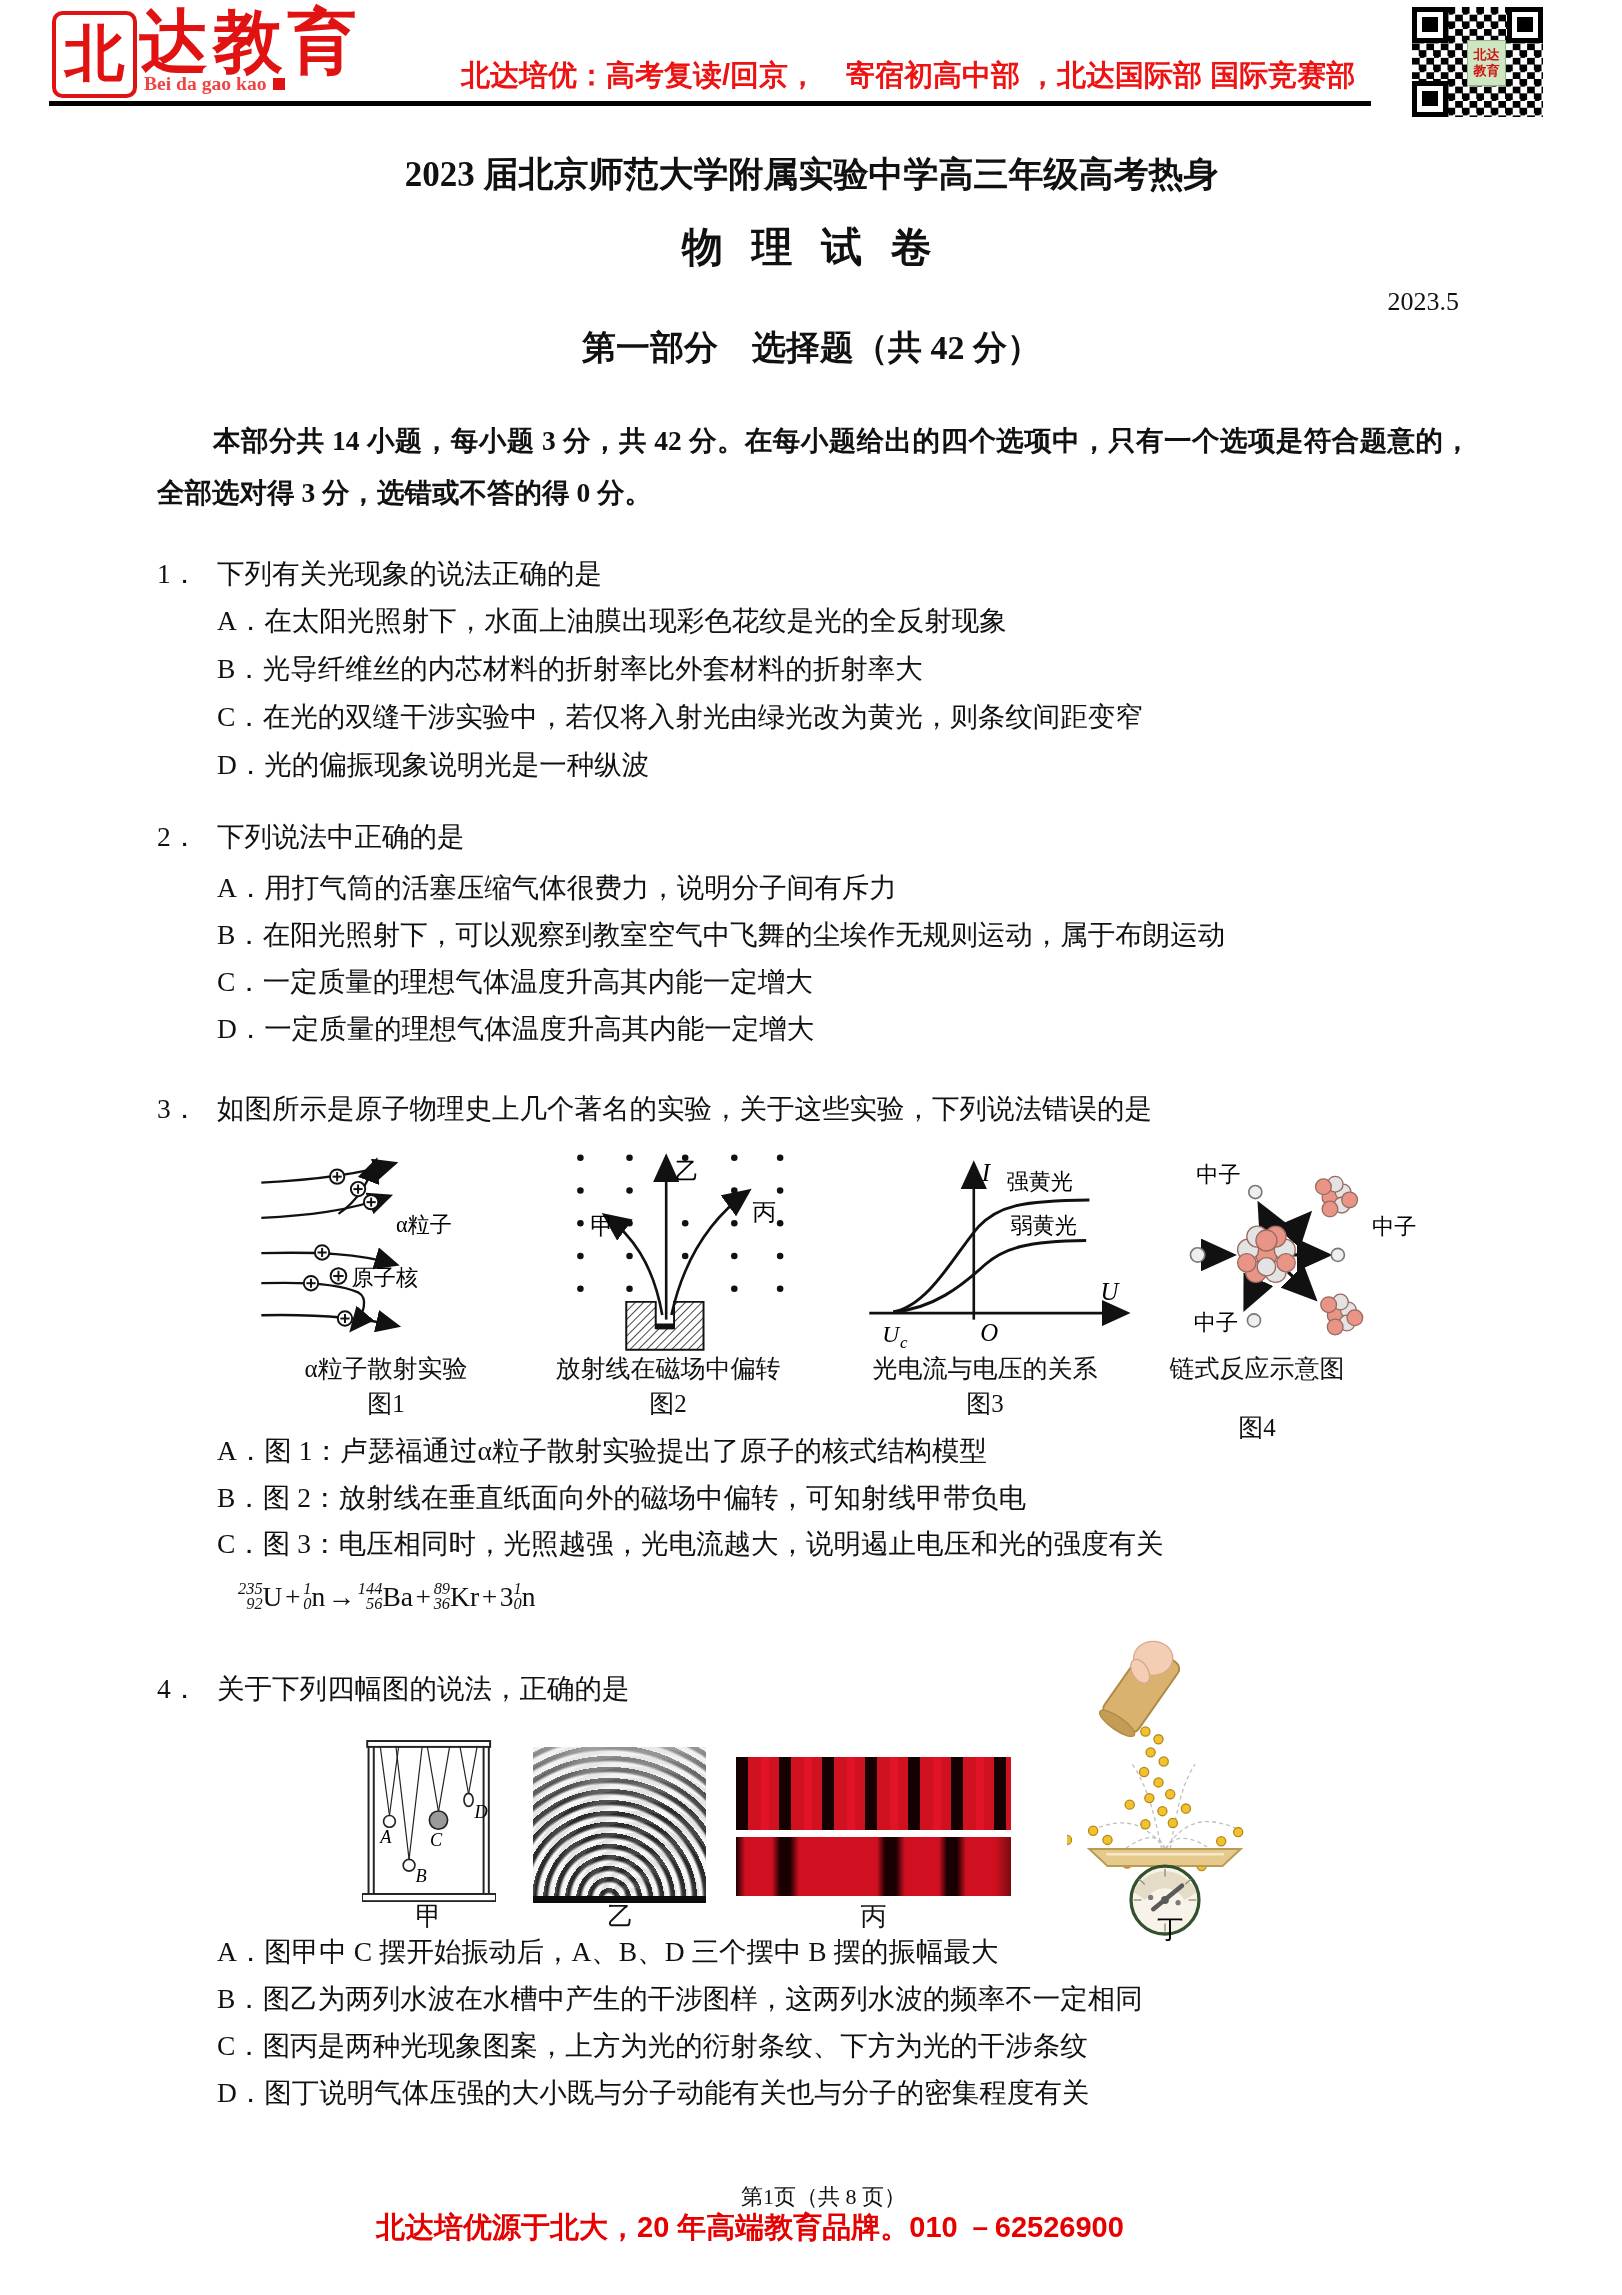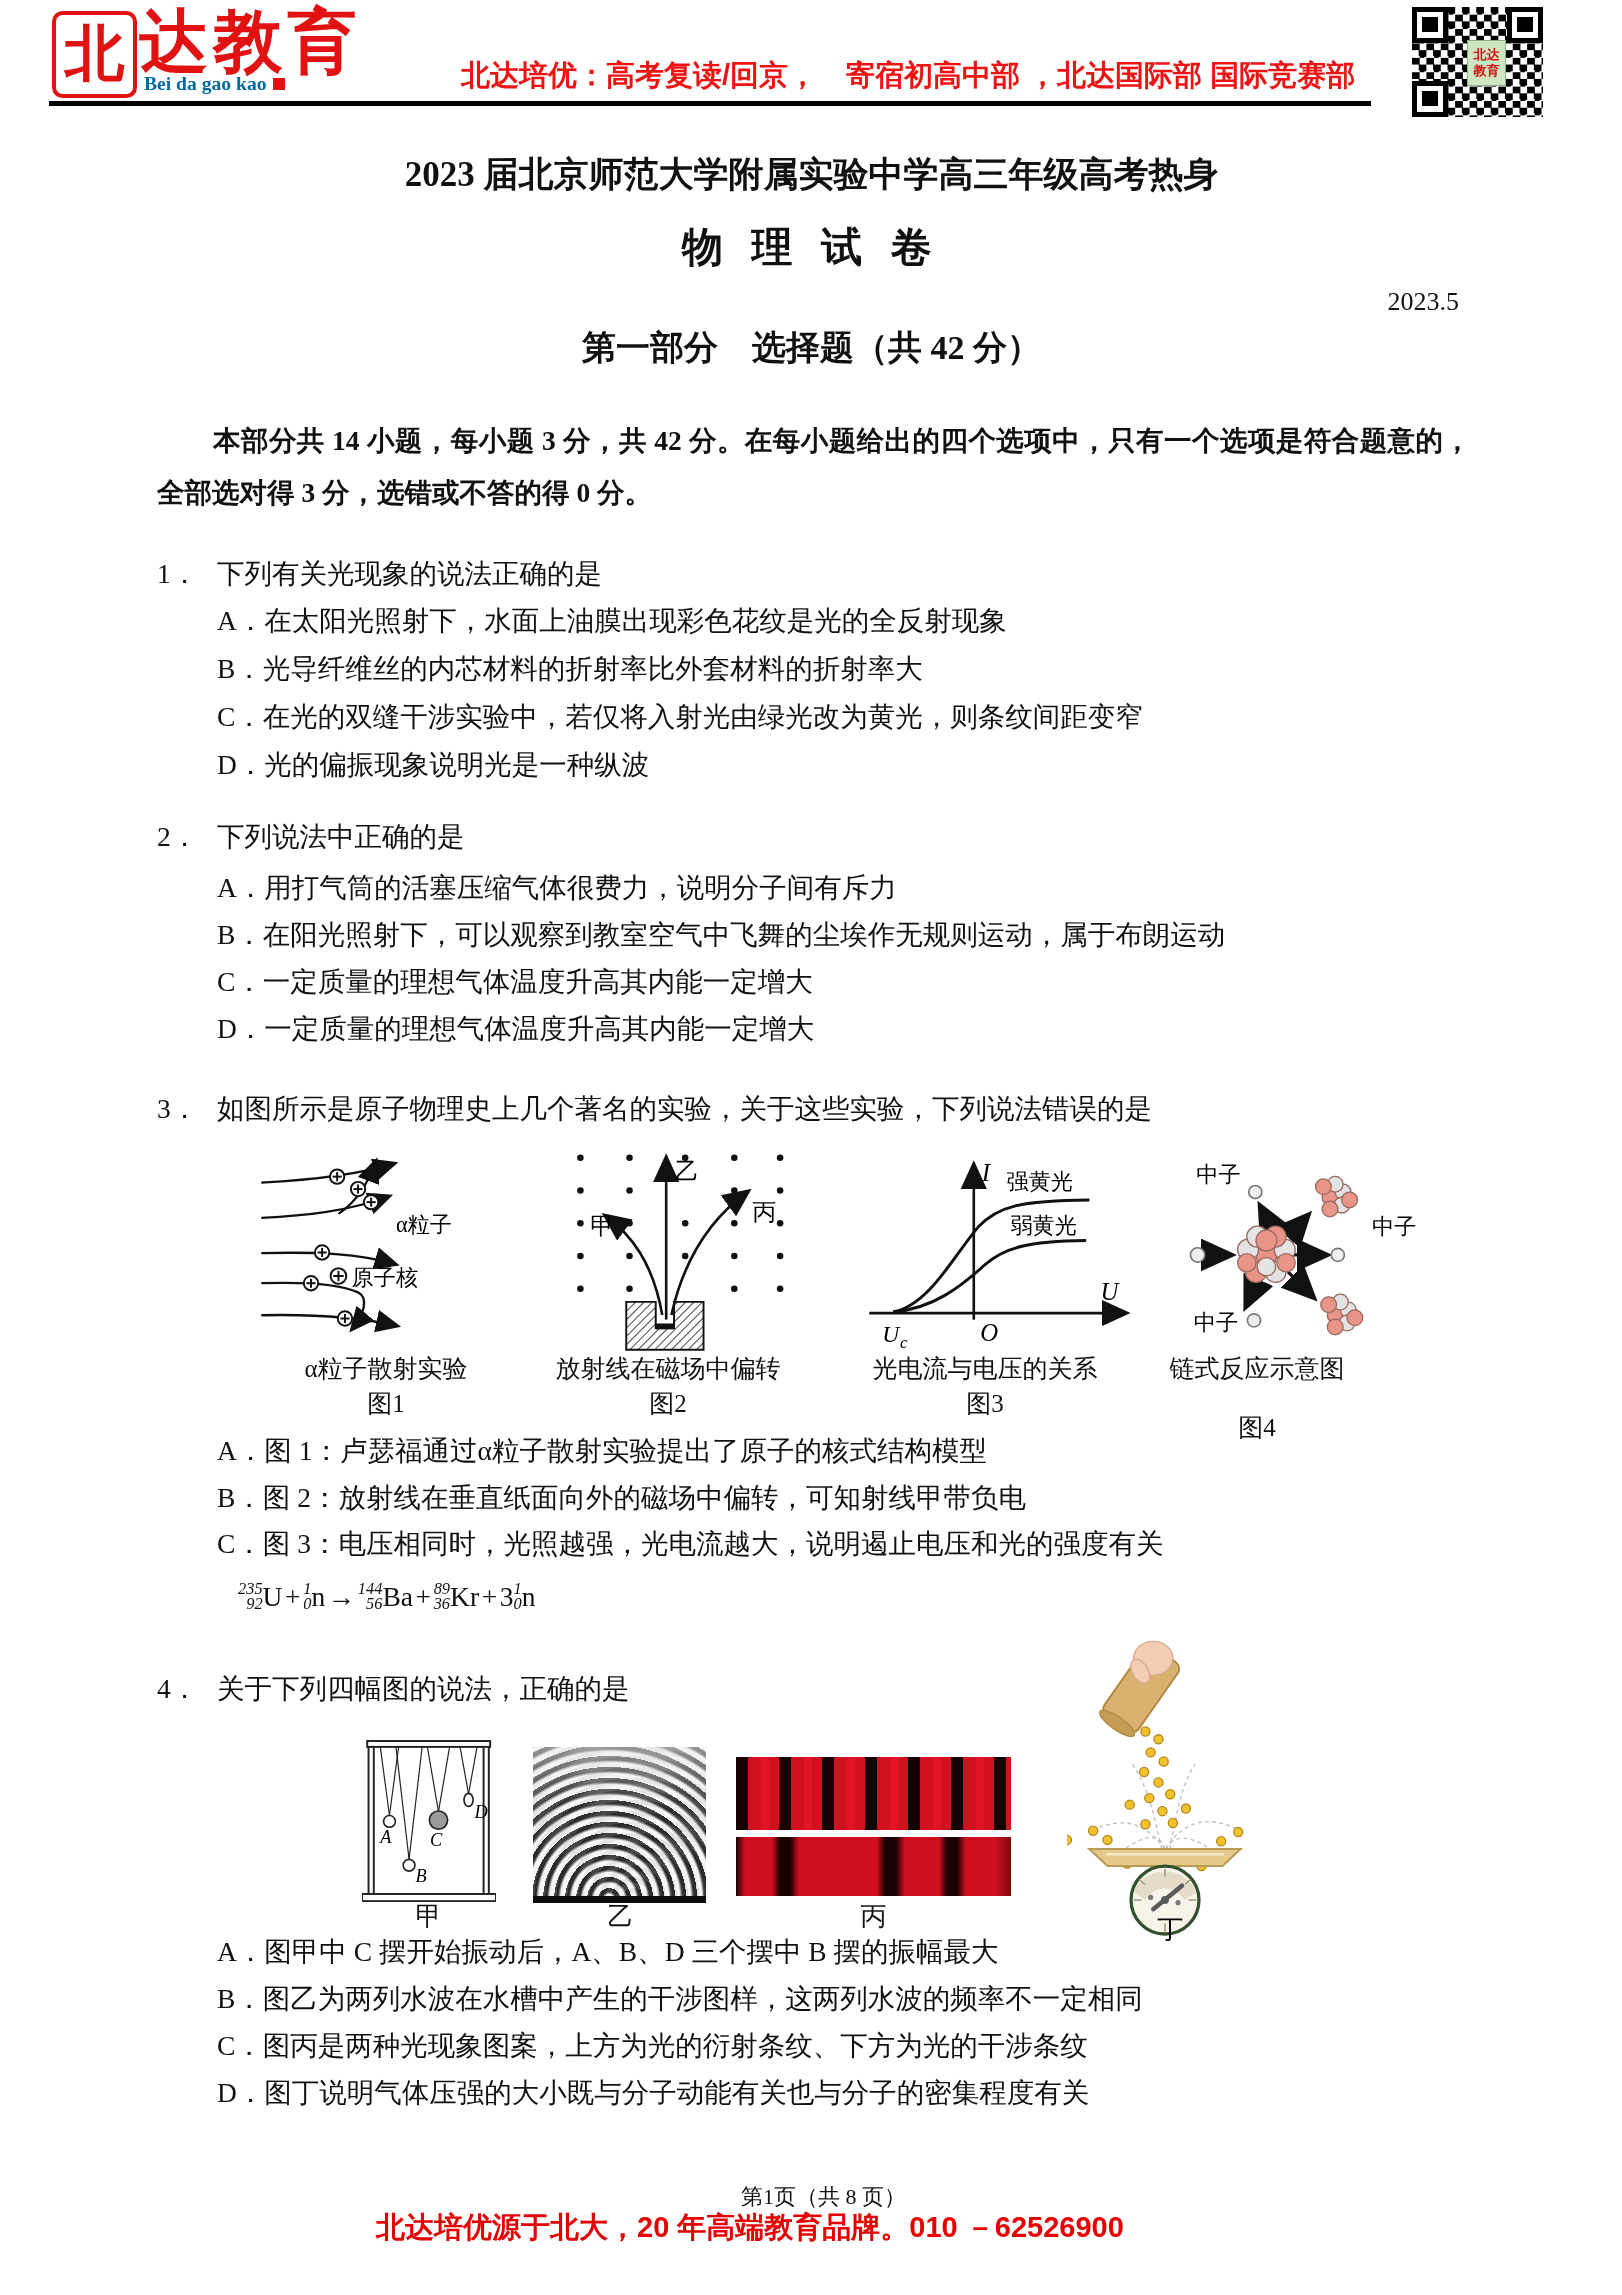--- a/index.html
+++ b/index.html
@@ -13,21 +13,21 @@
         font-size:27.5px;white-space:nowrap;}
   .qnum{position:absolute;left:157px;height:47px;display:flex;align-items:center;font-size:27.5px;}
   .stem{left:217px;}
   .opt{left:217px;}
   
   .seal{position:absolute;left:52px;top:10.5px;width:77px;height:79px;
         border:4.6px solid #e01212;border-radius:10.5px;display:flex;align-items:center;
         justify-content:center;font-size:60px;font-weight:bold;color:#e01212;}
   .logoname{position:absolute;left:139px;top:-3.9px;font-size:69px;font-weight:bold;
         color:#e01212;letter-spacing:5.2px;}
-  .pinyin{position:absolute;left:144px;top:73px;font-size:19.6px;font-weight:bold;color:#0369a1;}
+  .pinyin{position:absolute;left:144px;top:73px;font-size:19.6px;font-weight:bold;color:#ef4444;}
   .pinyin .sq{display:inline-block;width:11.8px;height:11.8px;background:#e01212;margin-left:6.5px;}
   .tagline{position:absolute;left:461px;top:56px;font-size:29px;font-weight:bold;
         color:#ee1212;font-family:"Liberation Sans","DejaVu Sans",sans-serif;white-space:nowrap;}
   .divider{position:absolute;left:49px;top:101px;width:1322px;height:4.6px;background:#000;}
   .qr{position:absolute;left:1412px;top:6.5px;width:131px;height:110px;
       background:repeating-conic-gradient(#000 0% 25%, #fff 0% 50%) 0 0/14.4px 14.4px;}
   .qr .corner{position:absolute;width:26px;height:26px;border:5.9px solid #000;background:#fff;}
   .qr .corner:after{content:"";position:absolute;left:5.2px;top:5.2px;width:15.7px;height:15.7px;background:#000;}
   .qr .c1{left:0;top:0}.qr .c2{right:0;top:0}.qr .c3{left:0;bottom:0}
   .qr .badge{position:absolute;left:48px;top:33px;width:37px;height:44px;background:#cfe6c2;

